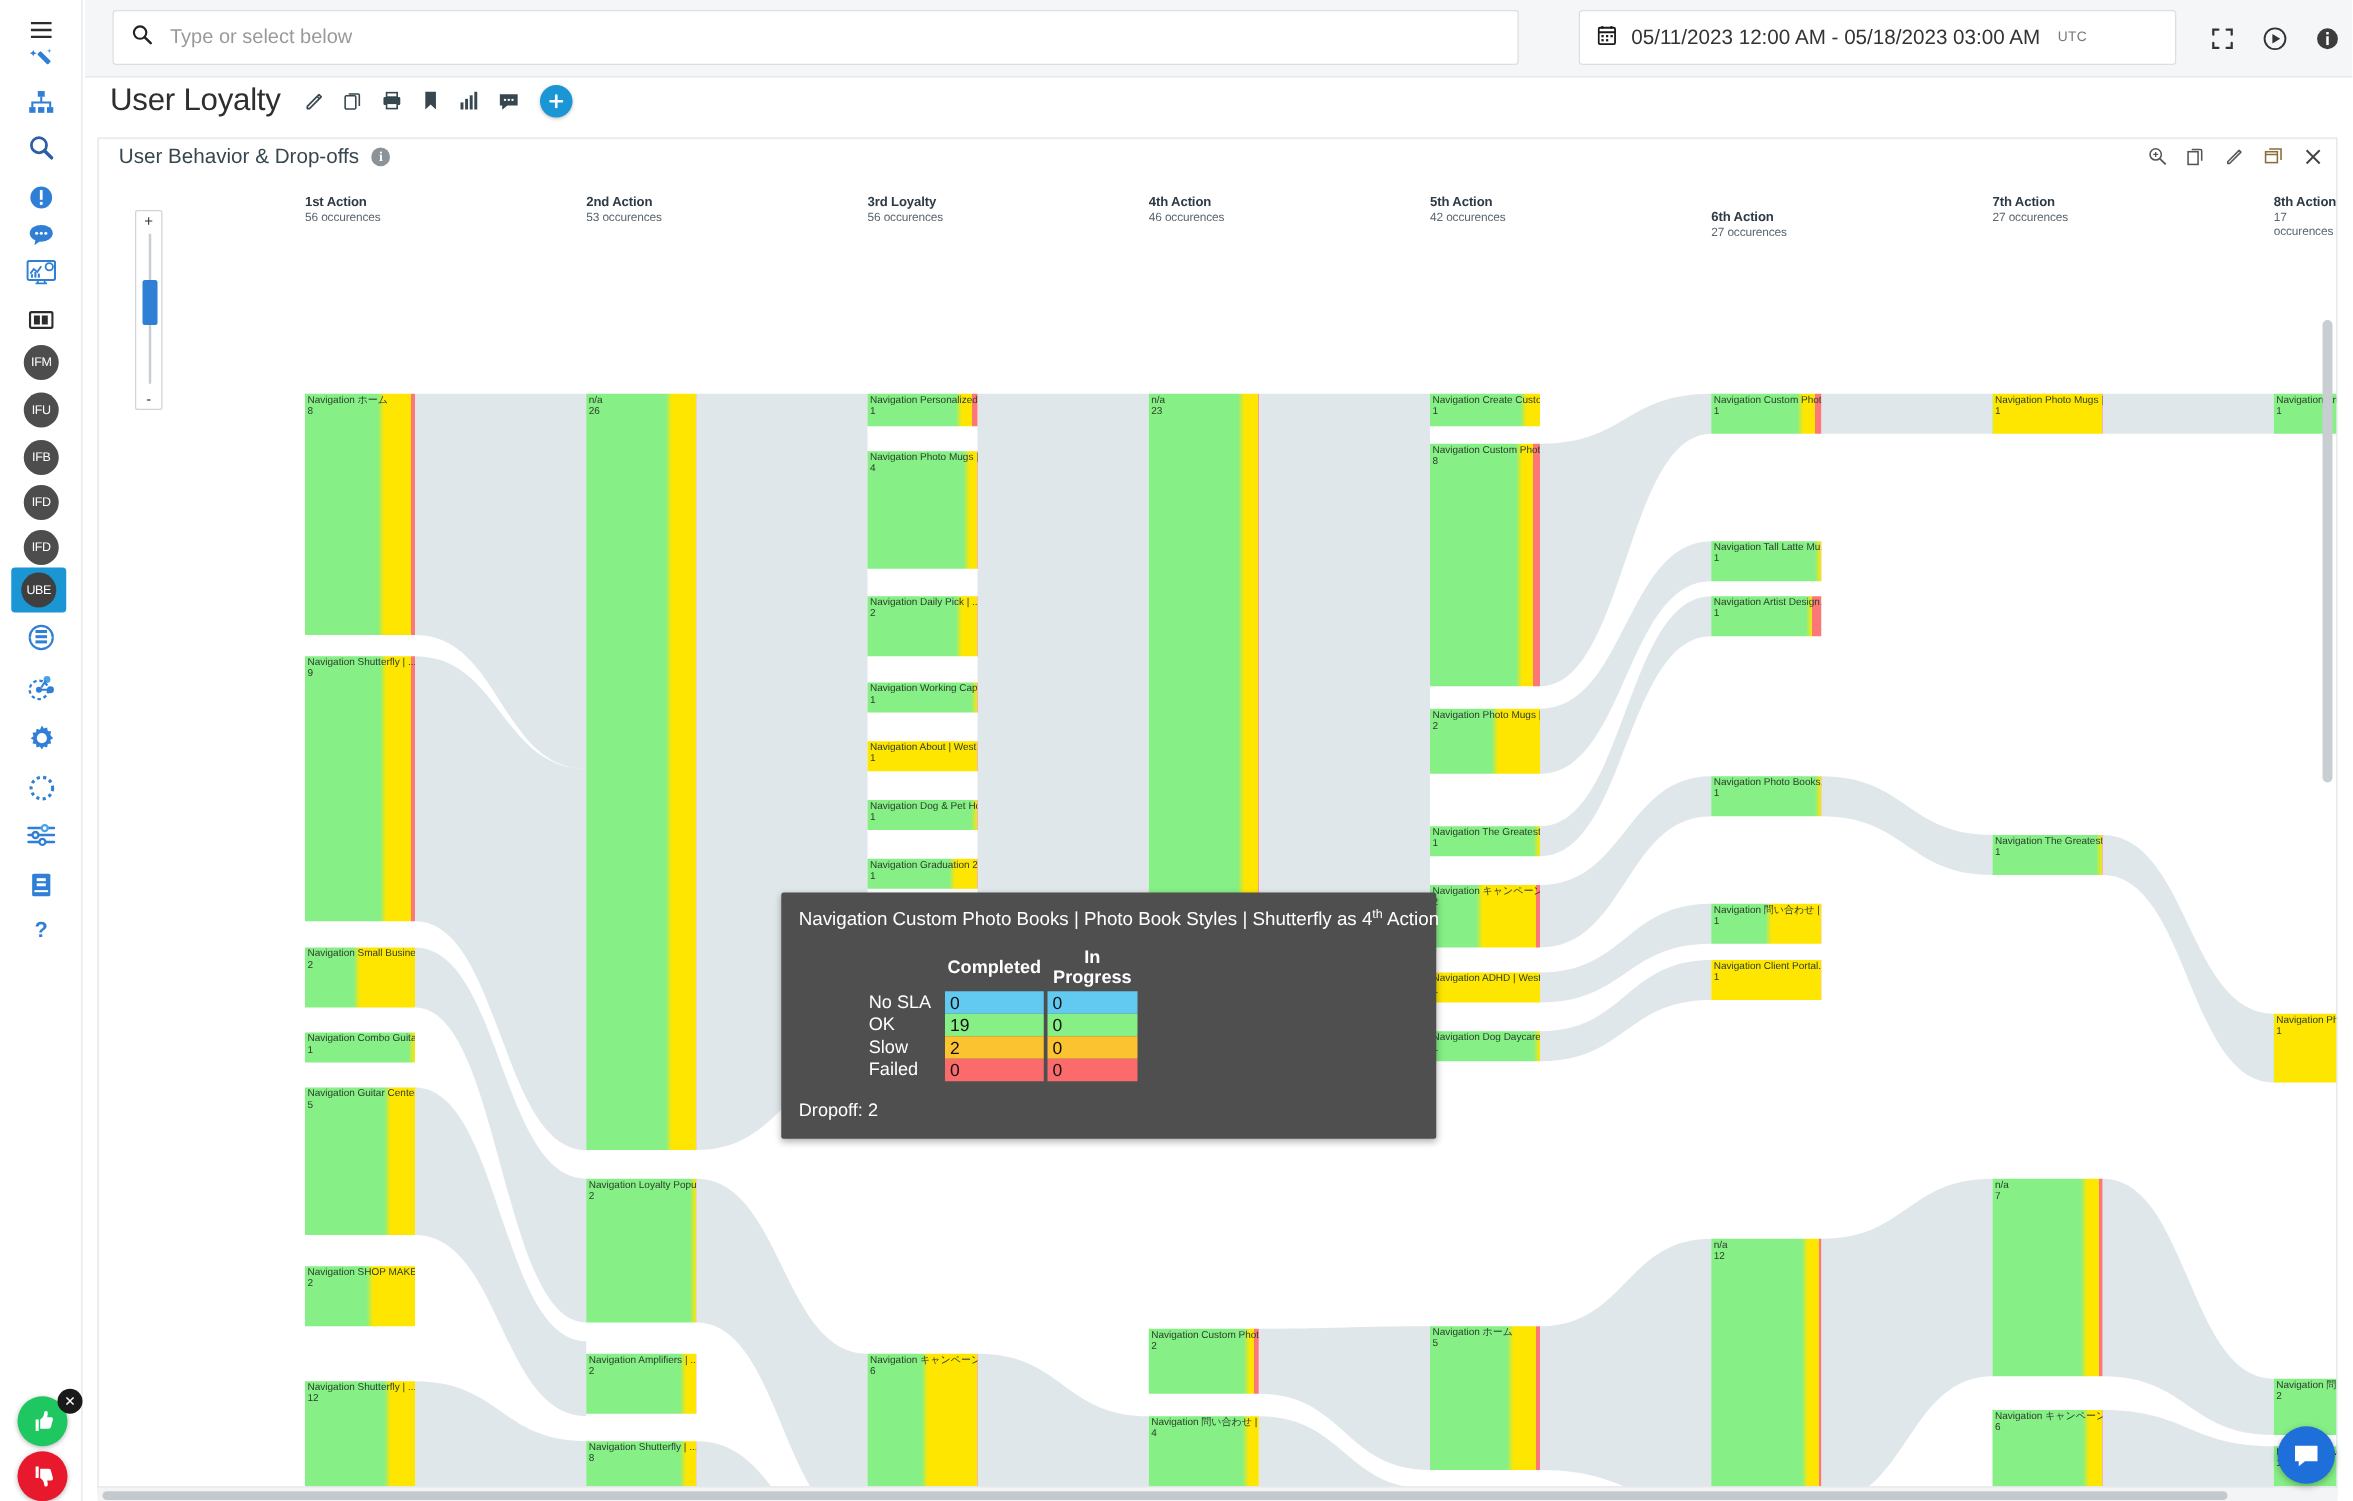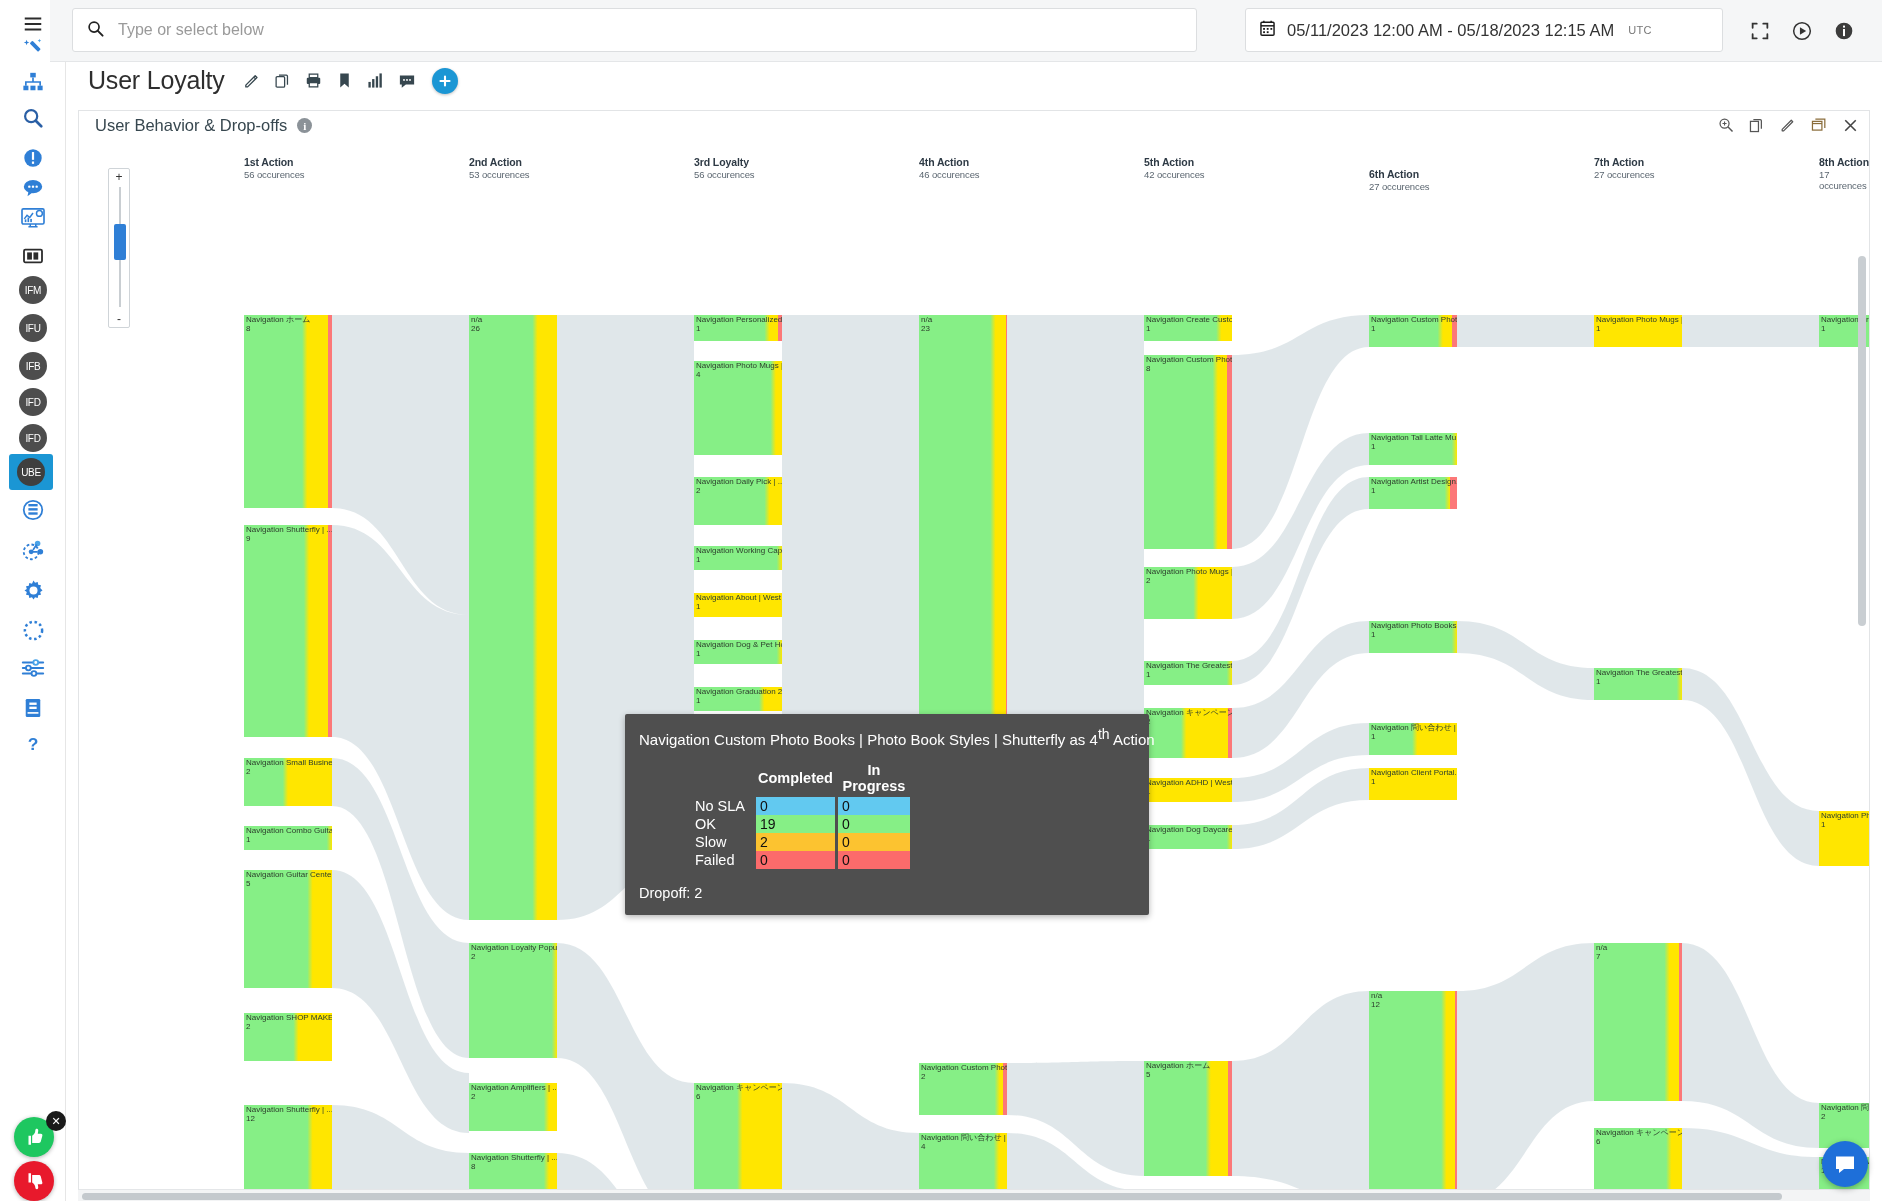--- a/index.html
+++ b/index.html
@@ -32,21 +32,21 @@
     display: flex; align-items: center; justify-content: center;
     letter-spacing: -0.3px;
   }
   .rail-active {
     background: #1b96d4; width: 48px; height: 36px; border-radius: 3px;
   }
   .rail-active .rail-badge { background: #3f3f3f; }
 
   
   #topbar {
-    position: absolute; left: 50px; top: 0; right: 0; height: 62px;
+    position: absolute; left: 68px; top: 0; right: 0; height: 62px;
     background: #f5f6f7; border-bottom: 1px solid #e4e6e8;
   }
   #searchbox {
     position: absolute; left: 22px; top: 8px; width: 1125px; height: 44px;
     background: #fff; border: 1px solid #dcdee0; border-radius: 3px;
     display: flex; align-items: center; padding-left: 14px;
   }
   #searchbox .s-ico { margin-right: 12px; }
   #searchbox input {
     border: 0; outline: none; font-size: 16px; color: #333;
@@ -140,21 +140,21 @@
   #zthumb { position: absolute; left: 5px; top: 55px; width: 12px; height: 36px;
      background: #2f7fd6; border-radius: 2px; cursor: pointer; }
 
   
   #tooltip {
     position: absolute; left: 625px; top: 714px; width: 524px;
     background: #4f4f4f; color: #fff; padding: 12px 14px 14px 14px; z-index: 60;
     border-radius: 2px; box-shadow: 0 2px 6px rgba(0,0,0,.3);
   }
   #tt-title { font-size: 15px; margin-bottom: 14px; white-space: nowrap; }
-  #tt-title sup { font-size: 14px; }
+  #tt-title sup { font-size: 10px; }
   #tt-table { border-collapse: separate; border-spacing: 3px 0; margin-left: 52px; }
   #tt-table th {
     font-size: 14.5px; text-align: center; padding: 0 2px 3px 2px; font-weight: bold;
   }
   #tt-table td.rowhdr {
     font-size: 14.5px; text-align: left; padding-right: 8px; font-weight: normal;
     color: #fff; background: transparent; width: 1px; white-space: nowrap;
   }
   #tt-table td.cell {
     font-size: 14px; color: #111; padding: 1px 4px; width: 72px;
@@ -362,21 +362,21 @@
             <line x1="1" y1="8" x2="19" y2="8" stroke="#1a1a1a" stroke-width="2"></line>
             <line x1="5" y1="1" x2="5" y2="4" stroke="#1a1a1a" stroke-width="2"></line>
             <line x1="15" y1="1" x2="15" y2="4" stroke="#1a1a1a" stroke-width="2"></line>
             <rect x="4" y="11" width="2.5" height="2.5" fill="#1a1a1a"></rect>
             <rect x="9" y="11" width="2.5" height="2.5" fill="#1a1a1a"></rect>
             <rect x="14" y="11" width="2.5" height="2.5" fill="#1a1a1a"></rect>
             <rect x="4" y="15.5" width="2.5" height="2.5" fill="#1a1a1a"></rect>
             <rect x="9" y="15.5" width="2.5" height="2.5" fill="#1a1a1a"></rect>
           </svg>
       </span>
-      <span class="dr-text">05/11/2023 12:00 AM - 05/18/2023 12:15 AM</span>
+      <span class="dr-text">05/11/2023 12:00 AM - 05/18/2023 03:00 AM</span>
       <span class="dr-tz">UTC</span>
     </div>
 
     <div class="topicon" style="left:1697px">
       <svg width="18" height="18" viewBox="0 0 22 22">
           <path d="M2 7V2h5M20 7V2h-5M2 15v5h5M20 15v5h-5" fill="none" stroke="#333" stroke-width="2.2" stroke-linecap="round"></path>
         </svg>
     </div>
     <div class="topicon" style="left:1739px">
       <svg width="20" height="20" viewBox="0 0 24 24">

